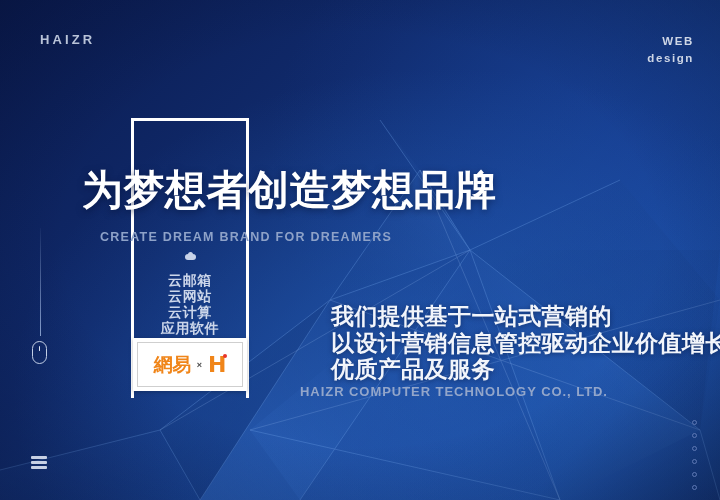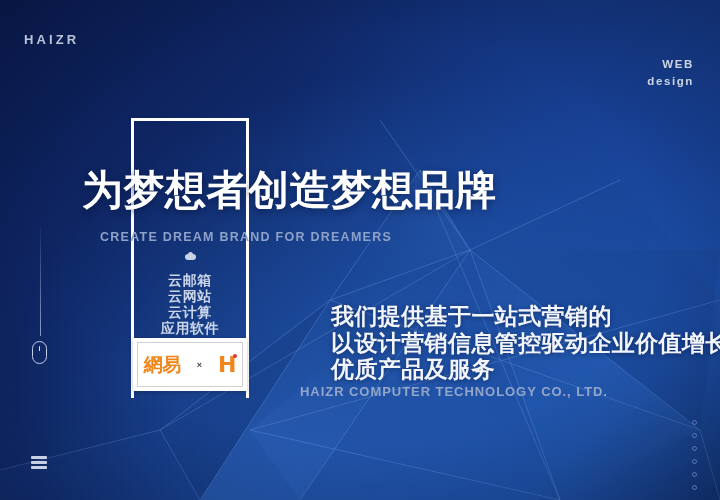--- a/index.html
+++ b/index.html
@@ -26,30 +26,29 @@
   
   .vignette {
     position:absolute; inset:0;
     background:
       radial-gradient(ellipse 620px 430px at 50% 48%, rgba(0,0,0,0) 48%, rgba(5,14,45,0.55) 100%);
     pointer-events:none;
   }
 
   
   .brand {
-    position:absolute; left:24px; top:32px;
+    position:absolute; left:40px; top:32px;
     font-size:13px; font-weight:bold; letter-spacing:3.1px;
     color:#b9c3d8;
   }
   .web-design {
     position:absolute; right:26px; top:33px;
     text-align:right; line-height:1.45;
     font-size:11.5px; font-weight:bold; letter-spacing:1.6px;
     color:#ced6e6;
-    margin-top:23px;
   }
 
   
   .rail-line {
     position:absolute; left:40px; top:228px;
     width:1px; height:108px;
     background:linear-gradient(180deg, rgba(150,175,220,0.05) 0%, rgba(172,195,235,0.75) 100%);
   }
   .mouse-icon {
     position:absolute; left:32px; top:341px;
@@ -115,21 +114,21 @@
     position:absolute; left:133px; top:338px;
     width:114px; height:53px;
     background:#ffffff;
     display:flex; align-items:center; justify-content:center;
     box-shadow:0 1px 4px rgba(0,0,0,0.25);
   }
   .logo-card .inner {
     position:absolute; left:4px; top:4px; right:4px; bottom:4px;
     border:1px solid #cfcfcf;
   }
-  .logo-row { position:relative; display:flex; align-items:center; gap:16px; z-index:2; }
+  .logo-row { position:relative; display:flex; align-items:center; gap:6px; z-index:2; }
   .ne-logo {
     font-size:19px; font-weight:bold; color:#f08519;
     font-family:"DejaVu Sans","Liberation Sans",sans-serif;
     letter-spacing:-0.5px; line-height:1;
   }
   .x-mark { font-size:9px; color:#4a4a4a; font-weight:bold; }
   .h-mark {
     position:relative;
     font-size:22px; font-weight:bold; color:#f08519;
     font-family:"DejaVu Sans","Liberation Sans",sans-serif;

